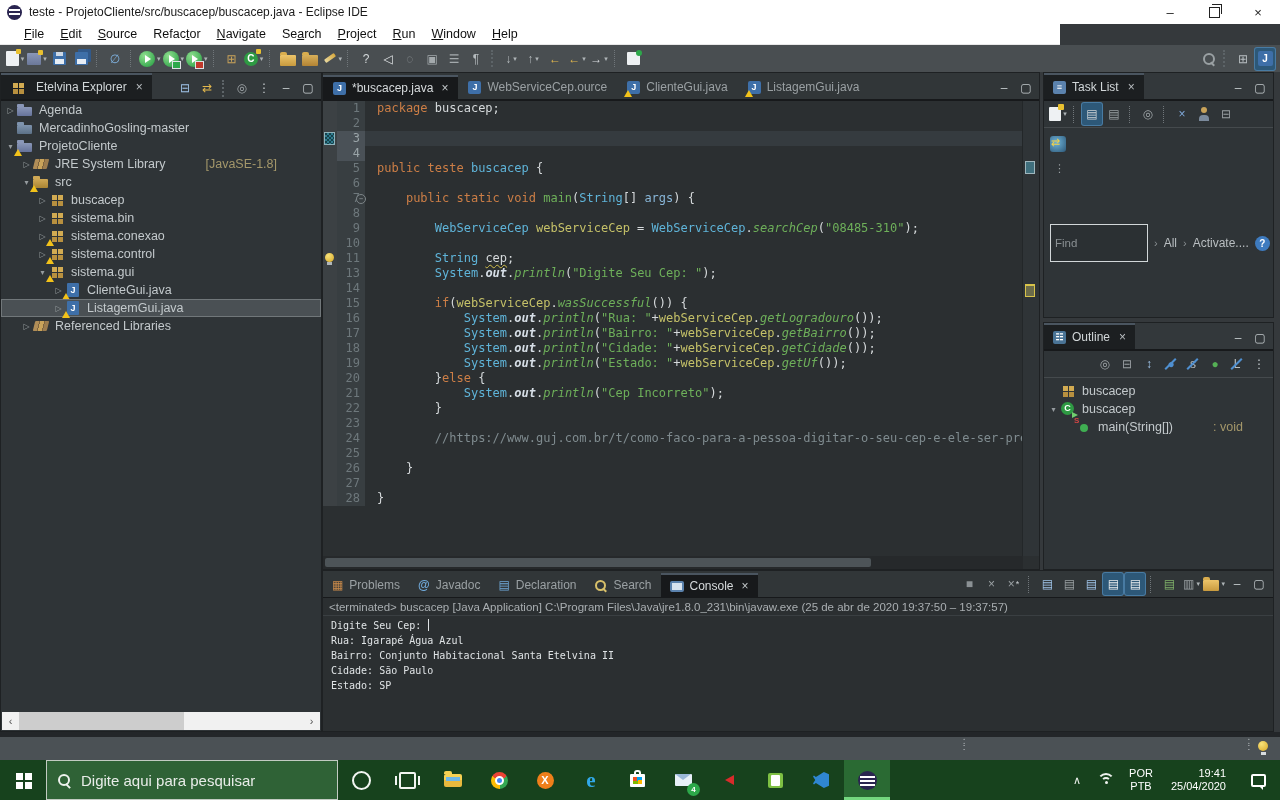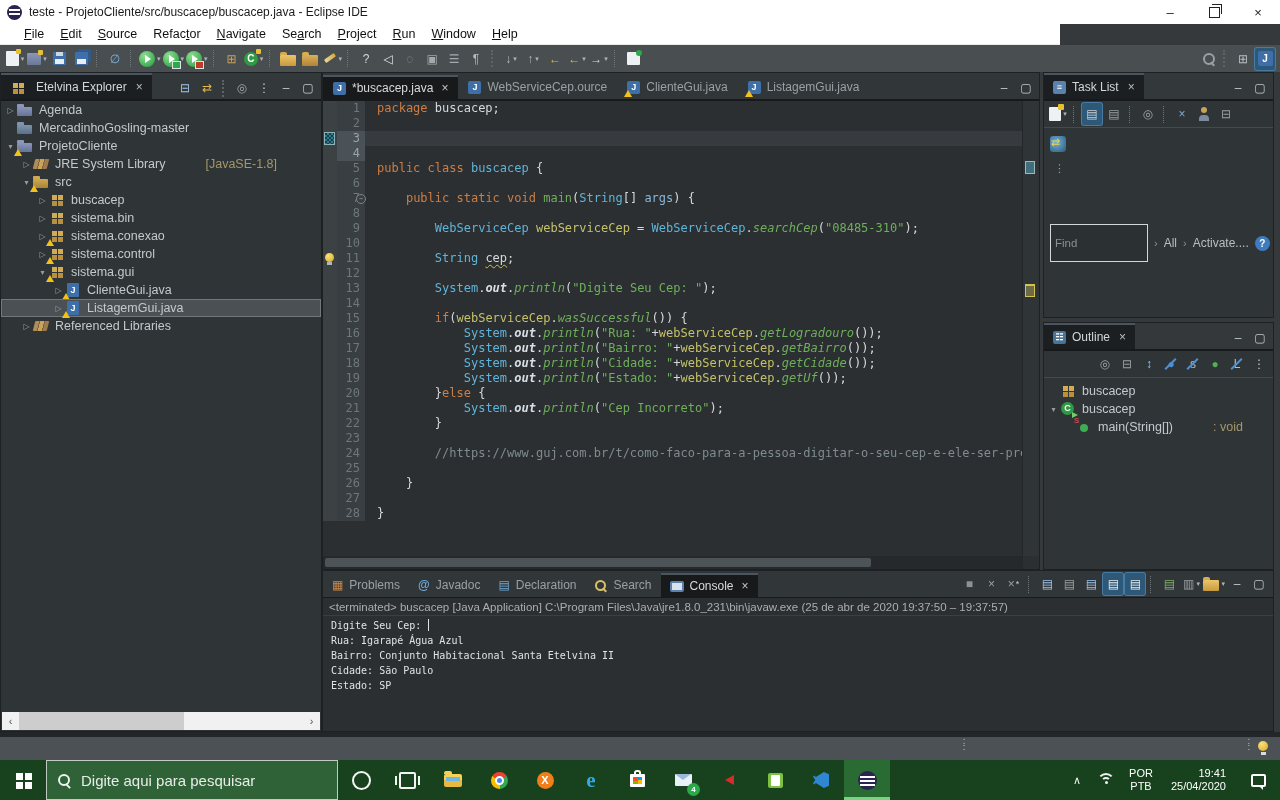--- a/index.html
+++ b/index.html
@@ -513,28 +513,27 @@
           <span class="tbi">
             <span class="g" style="color: rgb(195, 201, 204);">▢</span>
           </span>
         </div>
       </div>
     <div class="codewrap">
         <div class="cline"><span class="ann"></span><span class="num">1</span><span class="ctext"><span class="tk-k">package </span><span class="tk-p">buscacep;</span></span></div>
         <div class="cline"><span class="ann"></span><span class="num">2</span><span class="ctext"></span></div>
         <div class="cline hl"><span class="ann"><span class="hatch"></span></span><span class="num numhl">3</span><span class="ctext"></span></div>
         <div class="cline"><span class="ann"></span><span class="num numhl">4</span><span class="ctext"></span></div>
-        <div class="cline"><span class="ann"></span><span class="num">5</span><span class="ctext"><span class="tk-k">public class </span><span class="tk-t">buscacep</span><span class="tk-p"> {</span></span></div>
+        <div class="cline"><span class="ann"></span><span class="num">5</span><span class="ctext"><span class="tk-k">public teste </span><span class="tk-t">buscacep</span><span class="tk-p"> {</span></span></div>
         <div class="cline"><span class="ann"></span><span class="num">6</span><span class="ctext"></span></div>
         <div class="cline"><span class="ann"></span><span class="num">7<span class="fm">−</span></span><span class="ctext"><span class="tk-p">    </span><span class="tk-k">public static void </span><span class="tk-m">main</span><span class="tk-p">(</span><span class="tk-t">String</span><span class="tk-p">[] </span><span class="tk-d">args</span><span class="tk-p">) {</span></span></div>
         <div class="cline"><span class="ann"></span><span class="num">8</span><span class="ctext"></span></div>
         <div class="cline"><span class="ann"></span><span class="num">9</span><span class="ctext"><span class="tk-p">        </span><span class="tk-t">WebServiceCep</span><span class="tk-p"> </span><span class="tk-v">webServiceCep</span><span class="tk-p"> = </span><span class="tk-t">WebServiceCep</span><span class="tk-p">.</span><span class="tk-i">searchCep</span><span class="tk-p">(</span><span class="tk-s">"08485-310"</span><span class="tk-p">);</span></span></div>
         <div class="cline"><span class="ann"></span><span class="num">10</span><span class="ctext"></span></div>
         <div class="cline"><span class="ann"><span class="wbulb"></span></span><span class="num">11</span><span class="ctext"><span class="tk-p">        </span><span class="tk-t">String</span><span class="tk-p"> </span><span class="tk-u">cep</span><span class="tk-p">;</span></span></div>
-        <div class="cline"><span class="ann"></span><span class="num">12</span><span class="ctext"></span></div>
         <div class="cline"><span class="ann"></span><span class="num">13</span><span class="ctext"><span class="tk-p">        </span><span class="tk-t">System</span><span class="tk-p">.</span><span class="tk-f">out</span><span class="tk-p">.</span><span class="tk-i">println</span><span class="tk-p">(</span><span class="tk-s">"Digite Seu Cep: "</span><span class="tk-p">);</span></span></div>
         <div class="cline"><span class="ann"></span><span class="num">14</span><span class="ctext"></span></div>
         <div class="cline"><span class="ann"></span><span class="num">15</span><span class="ctext"><span class="tk-p">        </span><span class="tk-k">if</span><span class="tk-p">(</span><span class="tk-v">webServiceCep</span><span class="tk-p">.</span><span class="tk-i">wasSuccessful</span><span class="tk-p">()) {</span></span></div>
         <div class="cline"><span class="ann"></span><span class="num">16</span><span class="ctext"><span class="tk-p">            </span><span class="tk-t">System</span><span class="tk-p">.</span><span class="tk-f">out</span><span class="tk-p">.</span><span class="tk-i">println</span><span class="tk-p">(</span><span class="tk-s">"Rua: "</span><span class="tk-p">+</span><span class="tk-v">webServiceCep</span><span class="tk-p">.</span><span class="tk-i">getLogradouro</span><span class="tk-p">());</span></span></div>
         <div class="cline"><span class="ann"></span><span class="num">17</span><span class="ctext"><span class="tk-p">            </span><span class="tk-t">System</span><span class="tk-p">.</span><span class="tk-f">out</span><span class="tk-p">.</span><span class="tk-i">println</span><span class="tk-p">(</span><span class="tk-s">"Bairro: "</span><span class="tk-p">+</span><span class="tk-v">webServiceCep</span><span class="tk-p">.</span><span class="tk-i">getBairro</span><span class="tk-p">());</span></span></div>
         <div class="cline"><span class="ann"></span><span class="num">18</span><span class="ctext"><span class="tk-p">            </span><span class="tk-t">System</span><span class="tk-p">.</span><span class="tk-f">out</span><span class="tk-p">.</span><span class="tk-i">println</span><span class="tk-p">(</span><span class="tk-s">"Cidade: "</span><span class="tk-p">+</span><span class="tk-v">webServiceCep</span><span class="tk-p">.</span><span class="tk-i">getCidade</span><span class="tk-p">());</span></span></div>
         <div class="cline"><span class="ann"></span><span class="num">19</span><span class="ctext"><span class="tk-p">            </span><span class="tk-t">System</span><span class="tk-p">.</span><span class="tk-f">out</span><span class="tk-p">.</span><span class="tk-i">println</span><span class="tk-p">(</span><span class="tk-s">"Estado: "</span><span class="tk-p">+</span><span class="tk-v">webServiceCep</span><span class="tk-p">.</span><span class="tk-i">getUf</span><span class="tk-p">());</span></span></div>
         <div class="cline"><span class="ann"></span><span class="num">20</span><span class="ctext"><span class="tk-p">        }</span><span class="tk-k">else</span><span class="tk-p"> {</span></span></div>
         <div class="cline"><span class="ann"></span><span class="num">21</span><span class="ctext"><span class="tk-p">            </span><span class="tk-t">System</span><span class="tk-p">.</span><span class="tk-f">out</span><span class="tk-p">.</span><span class="tk-i">println</span><span class="tk-p">(</span><span class="tk-s">"Cep Incorreto"</span><span class="tk-p">);</span></span></div>
         <div class="cline"><span class="ann"></span><span class="num">22</span><span class="ctext"><span class="tk-p">        }</span></span></div>

